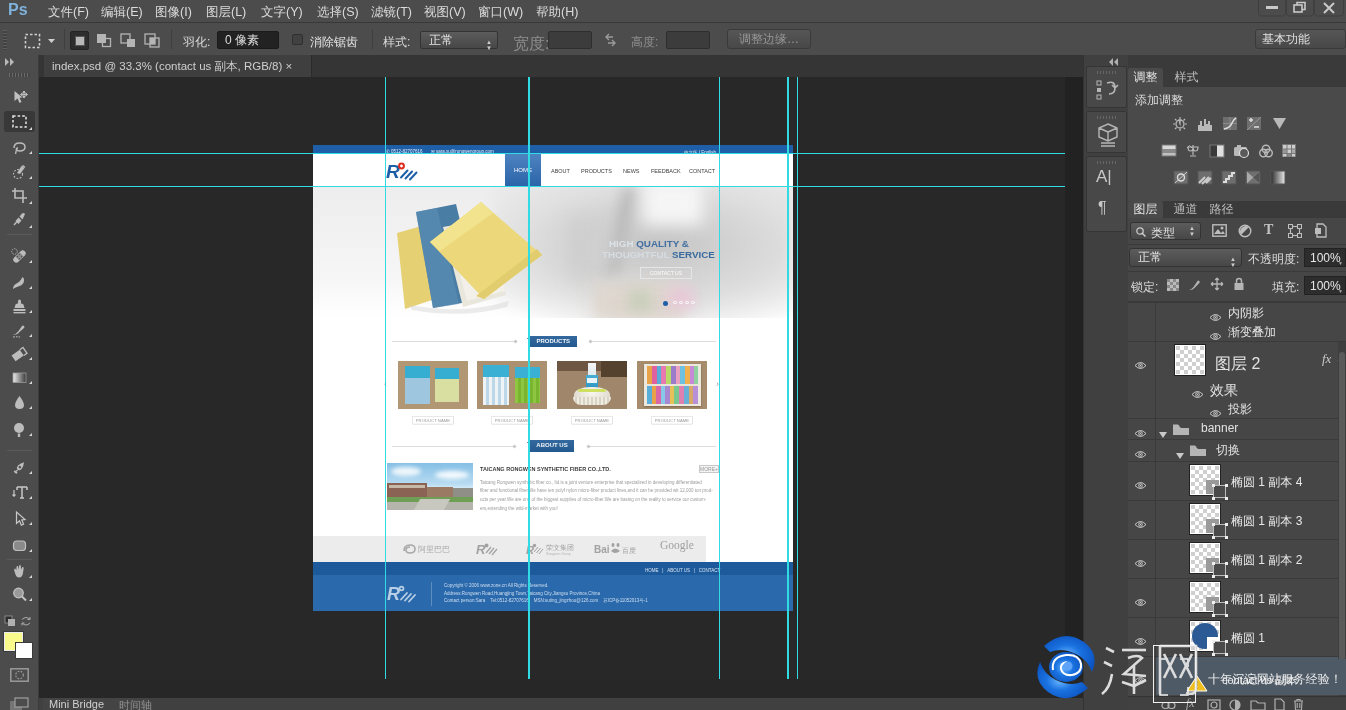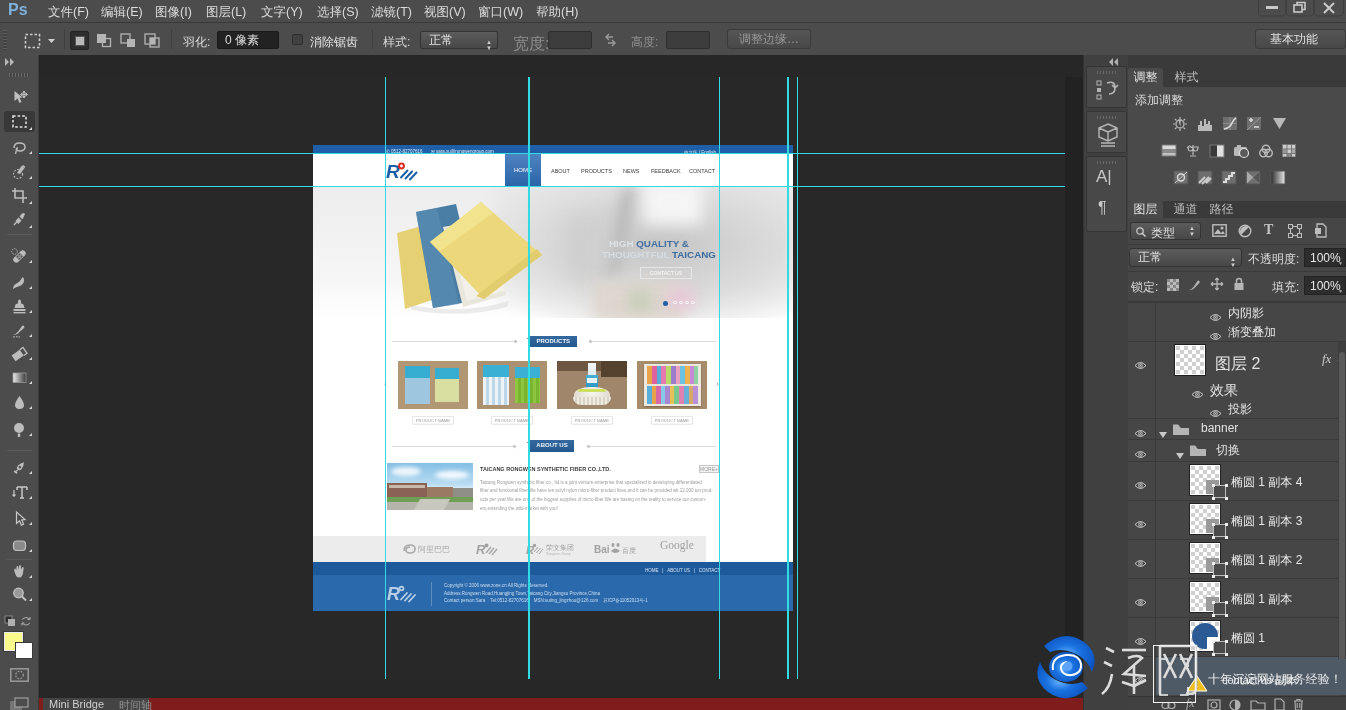--- a/index.html
+++ b/index.html
@@ -30,21 +30,21 @@
 #site .t9{position:absolute;font-size:9px;transform:scale(.5);transform-origin:0 0;white-space:nowrap}
 #site .nav{position:absolute;top:14px;color:#3c3c3c;font-size:5.5px}
 #site .dot{position:absolute;top:0;width:3.5px;height:3.5px;border-radius:50%;border:1px solid #fff;background:transparent}
 #site .pimg{position:absolute;top:216px;width:70px;height:47.5px;overflow:hidden}
 #site .pname{position:absolute;top:271px;width:42px;height:8.5px;border:1px solid #c6c6c6;border-radius:2px;color:#9a9a9a;font-size:8px;text-align:center;line-height:15px;transform:scale(.53);transform-origin:0 0;width:79px;height:16px}
 
 #rstrip{left:1083px;top:55px;width:45px;height:655px;background:#404040;border-left:1px solid #333}
 #rpanel{left:1128px;top:55px;width:218px;height:655px;background:#474747}
 
 #statusbar{left:39px;top:679px;width:1044px;height:19px;background:#3f3f3f;color:#d2d2d2;font-size:11px}
-#btmtabs{left:39px;top:698px;width:1044px;height:12px;background:#7f1d1d;color:#b5b5b5;font-size:11px}
+#btmtabs{left:39px;top:698px;width:1044px;height:12px;background:#404040;color:#b5b5b5;font-size:11px}
 </style></head>
 <body>
 <div id="stage">
   <div class="abs" id="menubar">
     <span class="abs" id="ps">Ps</span>
     <span class="mi" style="left:48px">文件(F)</span>
     <span class="mi" style="left:101px">编辑(E)</span>
     <span class="mi" style="left:155px">图像(I)</span>
     <span class="mi" style="left:206px">图层(L)</span>
     <span class="mi" style="left:261px">文字(Y)</span>
@@ -99,21 +99,21 @@
     <span class="abs" style="left:383px;top:11px;font-size:12px;color:#dadada">样式:</span>
     <div class="abs" style="left:420px;top:8px;width:78px;height:18px;background:linear-gradient(#5c5c5c,#474747);border:1px solid #333;border-radius:2px;color:#e2e2e2;font-size:12px;line-height:16px;padding-left:8px">正常<span style="position:absolute;right:5px;top:2px;font-size:6px;color:#ccc">▲</span><span style="position:absolute;right:5px;top:8px;font-size:6px;color:#ccc">▼</span></div>
     <span class="abs" style="left:513px;top:11px;font-size:16px;color:#8d8d8d">宽度:</span>
     <div class="abs" style="left:548px;top:8px;width:44px;height:18px;background:#3c3c3c;border:1px solid #2e2e2e;border-radius:2px"></div>
     <svg class="abs" style="left:602px;top:9.5px" width="17" height="14" viewBox="0 0 17 14">
         <path d="M4 4 H11 M7 1 L4 4 L7 7 M6 10 H13 M10 7 L13 10 L10 13" stroke="#9a9a9a" stroke-width="1.4" fill="none"></path>
       </svg>
     <span class="abs" style="left:631px;top:11px;font-size:12px;color:#8d8d8d">高度:</span>
     <div class="abs" style="left:666px;top:8px;width:44px;height:18px;background:#3c3c3c;border:1px solid #2e2e2e;border-radius:2px"></div>
     <div class="abs" style="left:727px;top:6px;width:84px;height:20px;background:linear-gradient(#565656,#484848);border:1px solid #3a3a3a;border-radius:3px;color:#969696;font-size:12px;text-align:center;line-height:19px">调整边缘…</div>
-    <div class="abs" style="left:1255px;top:6px;width:91px;height:20px;background:linear-gradient(#565656,#484848);border:1px solid #3a3a3a;border-radius:3px;color:#e0e0e0;font-size:12px;line-height:19px;padding-left:14px">基本功能</div>
+    <div class="abs" style="left:1255px;top:6px;width:91px;height:20px;background:linear-gradient(#565656,#484848);border:1px solid #3a3a3a;border-radius:3px;color:#e0e0e0;font-size:12px;line-height:19px;padding-left:6px">基本功能</div>
   </div>
   <div class="abs" id="toolpanel">
     <svg class="abs" style="left:4px;top:3px" width="12" height="8" viewBox="0 0 12 8">
         <path d="M1 0 L5 4 L1 8 Z M6 0 L10 4 L6 8 Z" fill="#b8b8b8"></path>
       </svg>
     <div class="abs" style="left:9px;top:18px;width:21px;height:4px;background:repeating-linear-gradient(90deg,#6a6a6a 0 1px,#454545 1px 3px)"></div>
     <svg class="tool" style="top:34px" viewBox="0 0 17 17">
         <path d="M3.5 2 L3.5 12 L6.5 9.5 L8.5 14 L10.5 13 L8.5 8.8 L11.5 8.5 Z" fill="#c0c0c0"></path>
         <path d="M13 5.5 L13 3.5 M13 5.5 L11.2 5.5 M13 5.5 L14.8 5.5 M13 5.5 L13 7.3 M13 2 L11.8 3.6 L14.2 3.6 Z M13 9 L11.8 7.4 L14.2 7.4 Z M9.5 5.5 L11.1 4.3 L11.1 6.7 Z M16.5 5.5 L14.9 4.3 L14.9 6.7 Z" stroke="#c0c0c0" stroke-width="1" fill="#c0c0c0"></path>
       </svg>
@@ -241,20 +241,23 @@
       <div class="abs" style="left:29px;top:326px;width:0;height:0;border-left:3px solid transparent;border-bottom:3px solid #d8d8d8"></div>
       <div class="abs" style="left:29px;top:351px;width:0;height:0;border-left:3px solid transparent;border-bottom:3px solid #d8d8d8"></div>
       <div class="abs" style="left:29px;top:378px;width:0;height:0;border-left:3px solid transparent;border-bottom:3px solid #d8d8d8"></div>
       <div class="abs" style="left:29px;top:416px;width:0;height:0;border-left:3px solid transparent;border-bottom:3px solid #d8d8d8"></div>
       <div class="abs" style="left:29px;top:441px;width:0;height:0;border-left:3px solid transparent;border-bottom:3px solid #d8d8d8"></div>
       <div class="abs" style="left:29px;top:467px;width:0;height:0;border-left:3px solid transparent;border-bottom:3px solid #d8d8d8"></div>
       <div class="abs" style="left:29px;top:494px;width:0;height:0;border-left:3px solid transparent;border-bottom:3px solid #d8d8d8"></div>
       <div class="abs" style="left:29px;top:520px;width:0;height:0;border-left:3px solid transparent;border-bottom:3px solid #d8d8d8"></div>
       <div class="abs" style="left:29px;top:543px;width:0;height:0;border-left:3px solid transparent;border-bottom:3px solid #d8d8d8"></div>
     </div>
+  <div class="abs" id="tabbar">
+      <div id="doctab">index.psd @ 33.3% (contact us 副本, RGB/8)  ×</div>
+    </div>
   <div class="abs" id="canvas">
     <div id="pasteR"></div>
     <div id="site">
 
       <div class="abs" style="left:0;top:0;width:480px;height:8.5px;background:#1f5fa8">
         <span class="t9" style="left:73px;top:4px;color:#e8eef6">✆ 0512-82707616</span>
         <span class="t9" style="left:118px;top:4px;color:#e8eef6">✉ sara.xu@rongwengroup.com</span>
         <span class="t9" style="left:371px;top:4px;color:#e8eef6">中文版 | English</span>
       </div>
 
@@ -291,21 +294,21 @@
           <polygon points="103,25 143,17 166,113 120,121" fill="#4a7da4"></polygon>
           <polygon points="103,25 124,21 146,117 120,121" fill="#5e92b8" opacity=".55"></polygon>
           <polygon points="130,40 175,32 193,108 150,120" fill="#e9e6dc"></polygon>
           <polygon points="136,46 177,38 192,104 154,114" fill="#f2f0e8"></polygon>
           <polygon points="117,55 168,15 229,68 171,112" fill="#ecd87a"></polygon>
           <polygon points="117,55 168,15 180,26 127,64" fill="#f2e48e"></polygon>
           <polygon points="163,109 171,112 229,68 224,62" fill="#e2cd6e"></polygon>
           <path d="M96 118 Q150 128 196 114 L194 120 Q150 132 99 123 Z" fill="#d0d0d0" opacity=".4"></path>
         </svg>
         <div class="abs" style="left:296px;top:51.5px;font-weight:bold;font-size:9.8px;white-space:nowrap"><span style="color:#dce2e7">HIGH </span><span style="color:#416f9f">QUALITY &amp;</span></div>
-        <div class="abs" style="left:289px;top:62px;font-weight:bold;font-size:9.8px;white-space:nowrap"><span style="color:#d5dce2">THOUGHTFUL </span><span style="color:#3a6b9e">TAICANG</span></div>
+        <div class="abs" style="left:289px;top:62px;font-weight:bold;font-size:9.8px;white-space:nowrap"><span style="color:#d5dce2">THOUGHTFUL </span><span style="color:#3a6b9e">SERVICE</span></div>
         <div class="abs" style="left:327px;top:80px;width:52px;height:12px;border:1px solid #e3e7ea;color:#fdfdfd;font-size:5px;text-align:center;line-height:11px">CONTACT US</div>
         <div class="abs" style="left:350px;top:114px;width:45px;height:6px">
           <span class="dot" style="left:0;width:5px;height:5px;background:#1f5fa8;border:none"></span>
           <span class="dot" style="left:10px"></span>
             <span class="dot" style="left:16px"></span>
           <span class="dot" style="left:22px"></span>
             <span class="dot" style="left:28px"></span>
         </div>
       </div>
 

